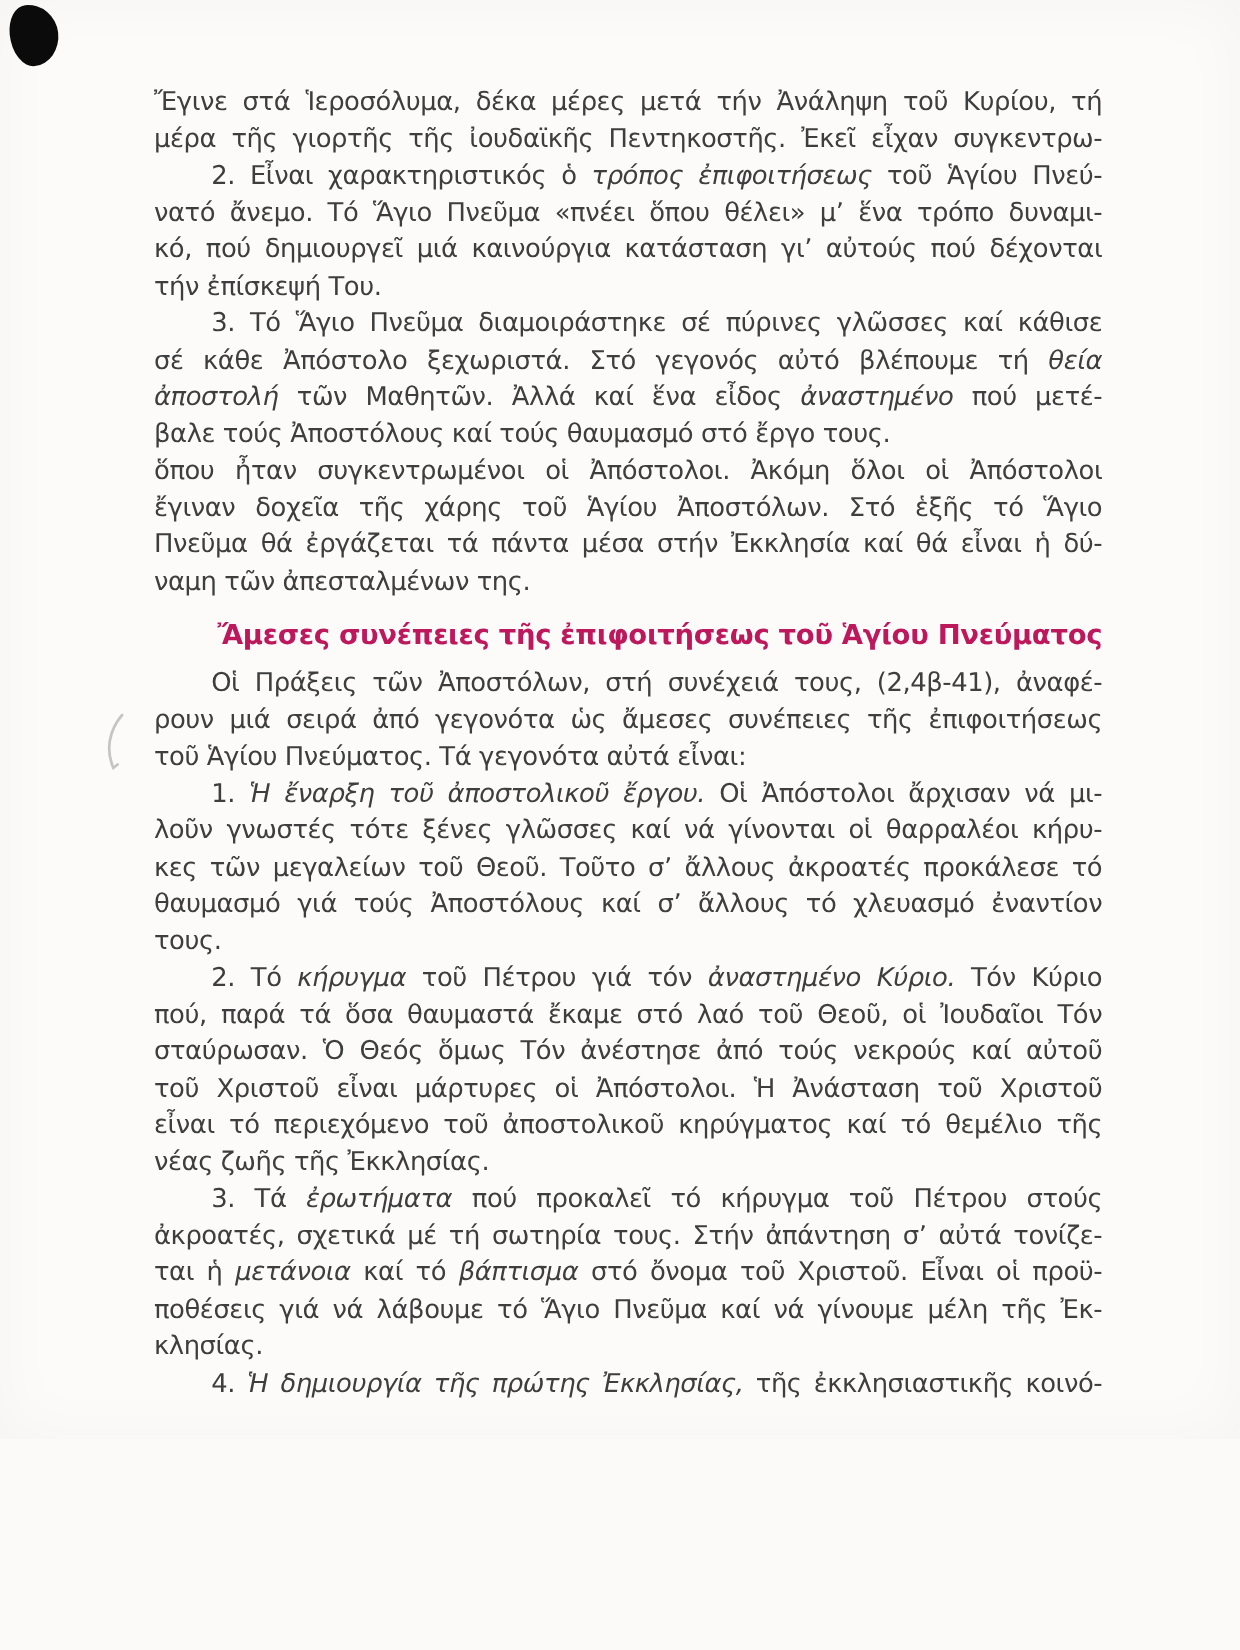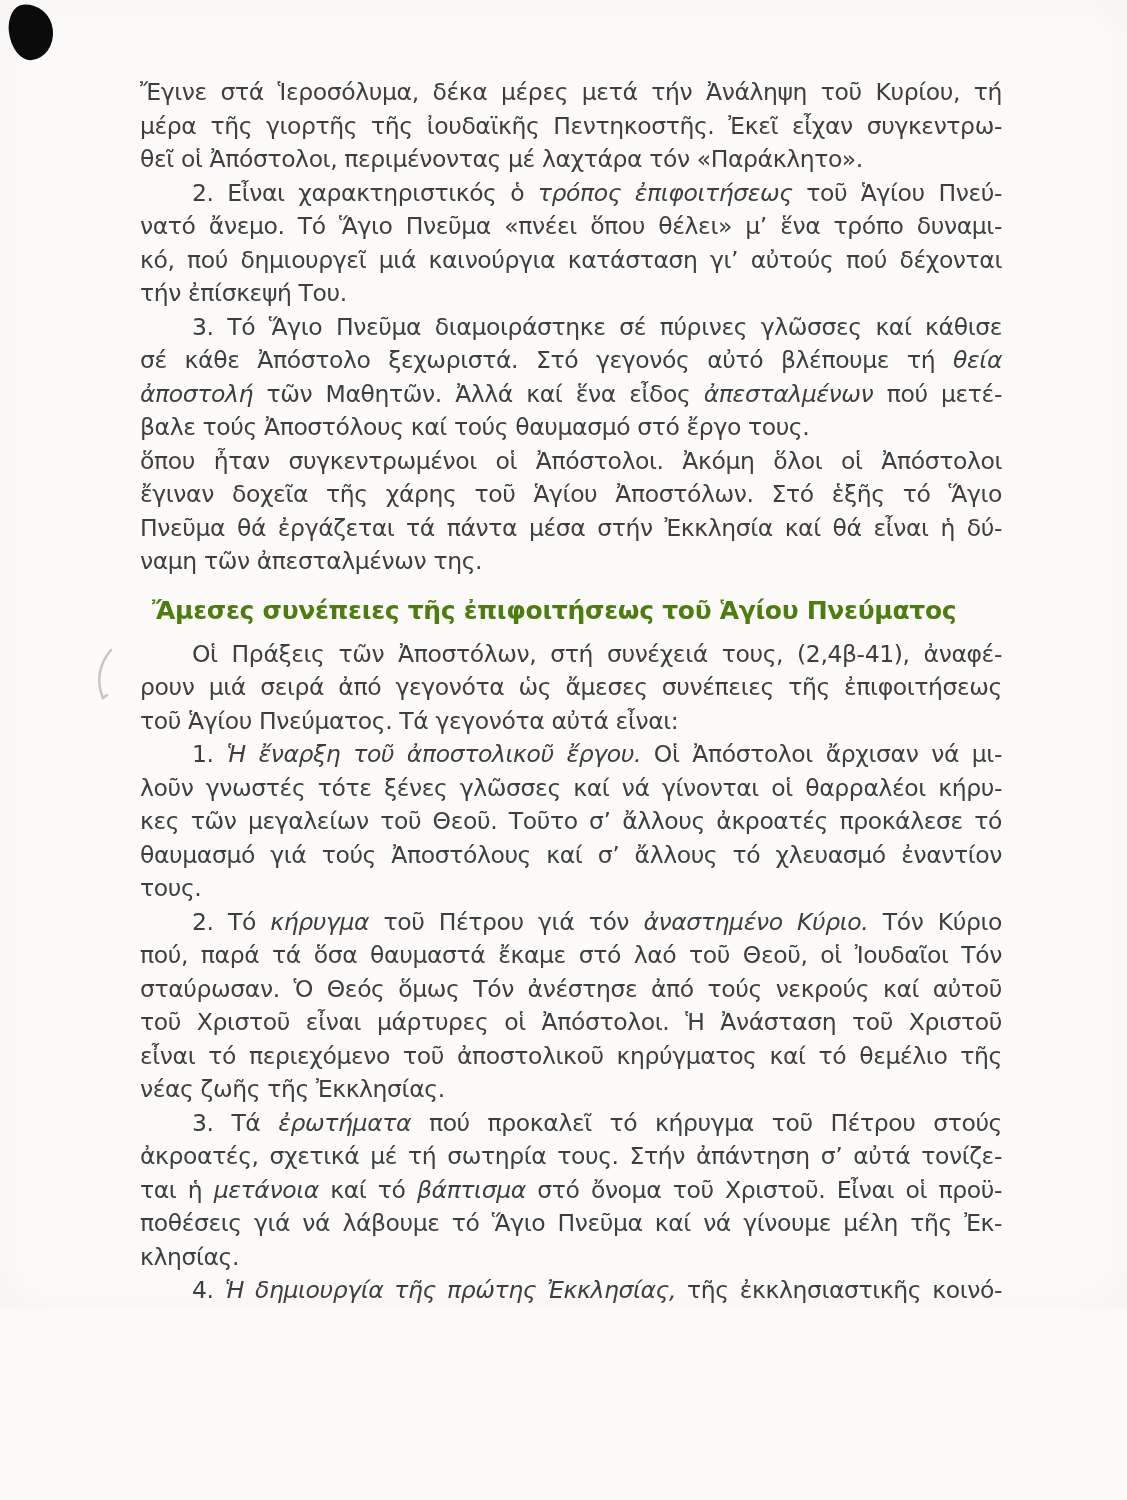--- a/index.html
+++ b/index.html
@@ -21,22 +21,23 @@
     height:33.5px;line-height:33.5px;overflow:hidden;
     text-align:justify;white-space:normal;
   }
   .line::after{content:"";display:inline-block;width:100%;height:0;vertical-align:top;}
   .line.short{text-align:left;}
   .line.short::after{content:none;}
   .line.indent{text-indent:52px;}
   .it{font-style:italic;}
   .heading{
     font-weight:bold;font-size:25px;line-height:34px;
-    letter-spacing:-0.3px;color:#4d7c0f;
+    letter-spacing:-0.3px;color:#be185d;
     margin:15px 0 10px 12px;
+    text-align:right;
   }
   .page-number{
     position:absolute;left:126px;top:1404px;
     font-size:23px;color:#8b5cf6;letter-spacing:0.5px;
   }
   .pen-mark{position:absolute;left:94px;top:648px;opacity:0.75;}
   .artifact{position:absolute;background:#0b0b0b;}
   .artifact-tl{
     left:9px;top:4px;width:44px;height:56px;
     border-radius:38% 62% 55% 45% / 45% 50% 50% 55%;
@@ -63,32 +64,31 @@
 
   <svg class="pen-mark" width="24" height="54" viewBox="0 0 24 54">
     <path d="M17,2 C5,16 2,34 9,50 L13,47" stroke="#b3b3b3" stroke-width="2.5" fill="none" stroke-linecap="round"></path>
   </svg>
 
   <div class="content">
     <div id="before-heading">
         <div class="para">
           <div class="line"><span>Ἔγινε στά Ἱεροσόλυμα, δέκα μέρες μετά τήν Ἀνάληψη τοῦ Κυρίου, τή</span></div>
           <div class="line"><span>μέρα τῆς γιορτῆς τῆς ἰουδαϊκῆς Πεντηκοστῆς. Ἐκεῖ εἶχαν συγκεντρω-</span></div>
-          <div class="line short"><span>θεῖ οἱ Ἀπόστολοι, περιμένοντας μέ λαχτάρα τόν «Παράκλητο».</span></div>
         </div>
         <div class="para">
           <div class="line indent"><span>2. Εἶναι χαρακτηριστικός ὁ </span><span class="it">τρόπος ἐπιφοιτήσεως</span><span> τοῦ Ἁγίου Πνεύ-</span></div>
           <div class="line"><span>νατό ἄνεμο. Τό Ἅγιο Πνεῦμα «πνέει ὅπου θέλει» μ’ ἕνα τρόπο δυναμι-</span></div>
           <div class="line"><span>κό, πού δημιουργεῖ μιά καινούργια κατάσταση γι’ αὐτούς πού δέχονται</span></div>
           <div class="line short"><span>τήν ἐπίσκεψή Του.</span></div>
         </div>
         <div class="para">
           <div class="line indent"><span>3. Τό Ἅγιο Πνεῦμα διαμοιράστηκε σέ πύρινες γλῶσσες καί κάθισε</span></div>
           <div class="line"><span>σέ κάθε Ἀπόστολο ξεχωριστά. Στό γεγονός αὐτό βλέπουμε τή </span><span class="it">θεία</span></div>
-          <div class="line"><span class="it">ἀποστολή</span><span> τῶν Μαθητῶν. Ἀλλά καί ἕνα εἶδος </span><span class="it">ἀπεσταλμένων</span><span> πού μετέ-</span></div>
+          <div class="line"><span class="it">ἀποστολή</span><span> τῶν Μαθητῶν. Ἀλλά καί ἕνα εἶδος </span><span class="it">ἀναστημένο</span><span> πού μετέ-</span></div>
           <div class="line short"><span>βαλε τούς Ἀποστόλους καί τούς θαυμασμό στό ἔργο τους.</span></div>
         </div>
         <div class="para">
           <div class="line"><span>ὅπου ἦταν συγκεντρωμένοι οἱ Ἀπόστολοι. Ἀκόμη ὅλοι οἱ Ἀπόστολοι</span></div>
           <div class="line"><span>ἔγιναν δοχεῖα τῆς χάρης τοῦ Ἁγίου Ἀποστόλων. Στό ἑξῆς τό Ἅγιο</span></div>
           <div class="line"><span>Πνεῦμα θά ἐργάζεται τά πάντα μέσα στήν Ἐκκλησία καί θά εἶναι ἡ δύ-</span></div>
           <div class="line short"><span>ναμη τῶν ἀπεσταλμένων της.</span></div>
         </div>
       </div>
     <div class="heading">Ἄμεσες συνέπειες τῆς ἐπιφοιτήσεως τοῦ Ἁγίου Πνεύματος</div>

